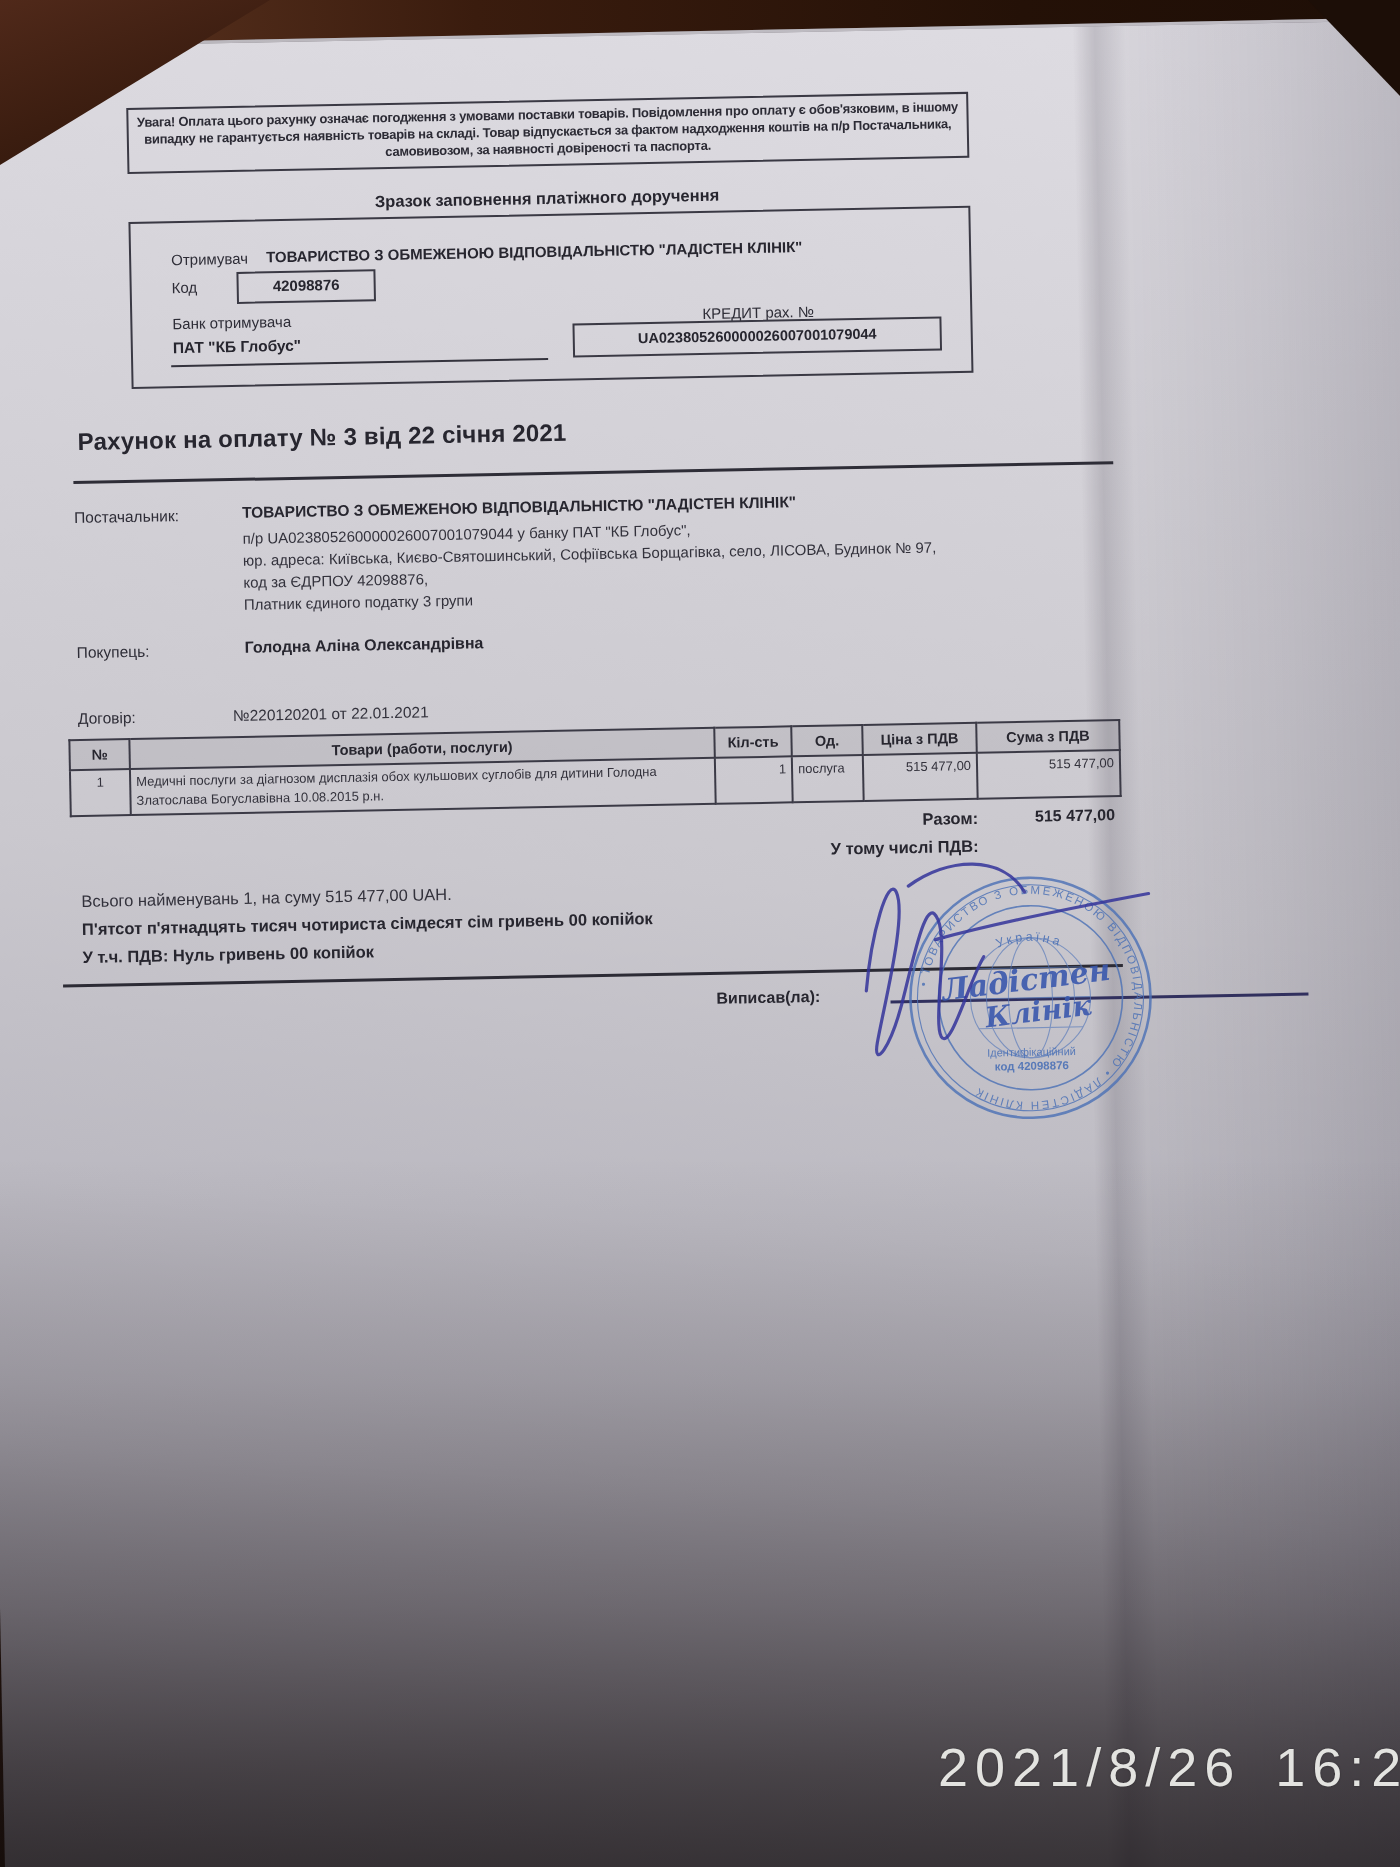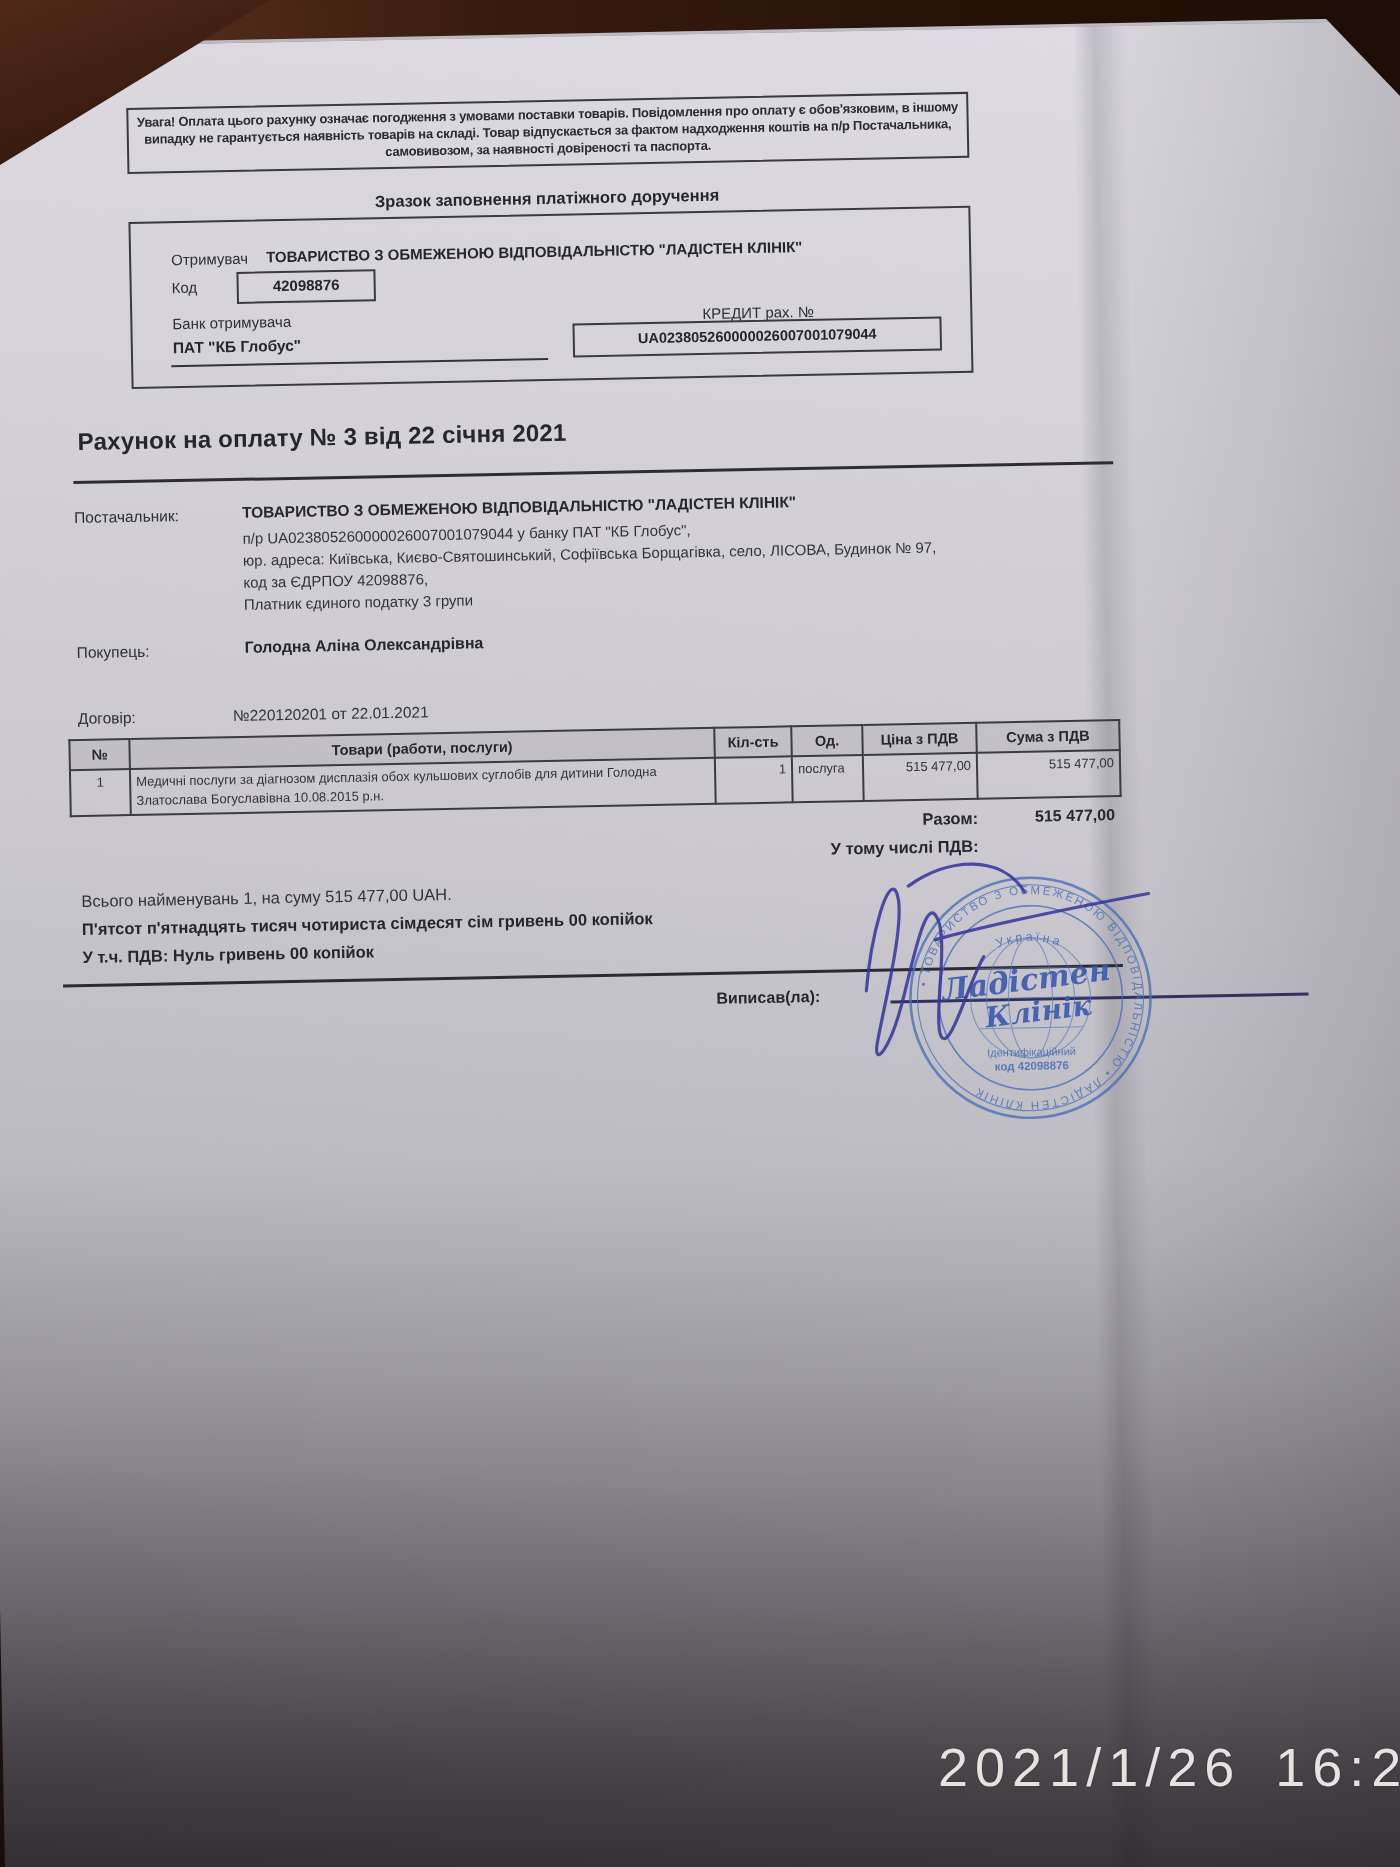--- a/index.html
+++ b/index.html
@@ -198,14 +198,14 @@
 
   </div>
 </div>
 
 <div class="corner-tl"></div>
 <div class="corner-tr"></div>
 
 <div class="crease-overlay"></div>
 
 <div class="photo-timestamp">
-  <span class="d">2021/1/26</span><span class="t">16:29</span>
+  <span class="d">2021/8/26</span><span class="t">16:29</span>
 </div>
 
 </body></html>

